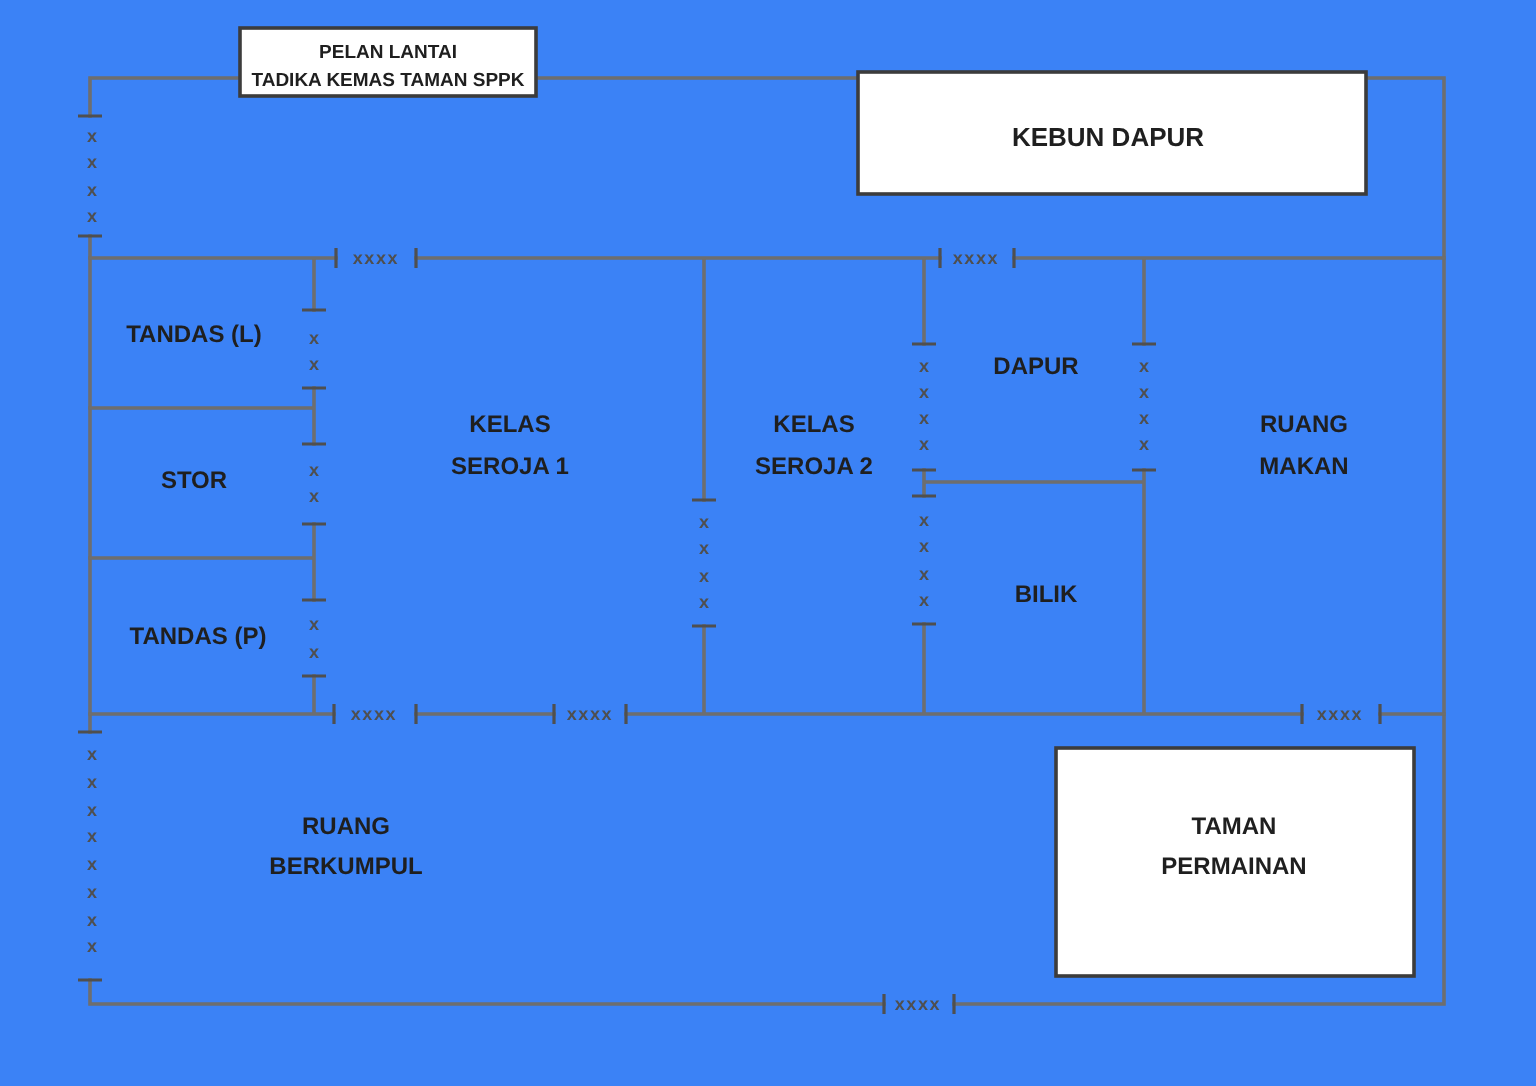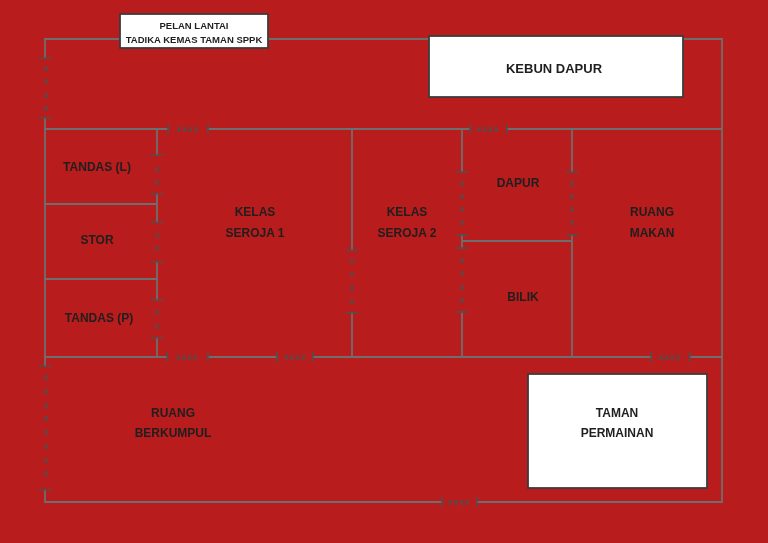--- a/index.html
+++ b/index.html
@@ -1,20 +1,20 @@
 <!DOCTYPE html>
 <html><head>
 <meta charset="utf-8">
 <style>
   html, body { margin: 0; padding: 0; background: #ffffff; }
   .stage {
     position: relative;
     width: 768px;
     height: 543px;
-    background: #b91c1c;
+    background: #3b82f6;
     font-family: "Liberation Sans", sans-serif;
     overflow: hidden;
   }
   svg { display: block; }
   .wall  { stroke: #6e6e6e; stroke-width: 1.8; fill: none; stroke-linecap: square; }
   .jamb  { stroke: #4f4f4f; stroke-width: 1.6; fill: none; stroke-linecap: butt; }
   .box   { fill: #ffffff; stroke: #3c3c3c; stroke-width: 1.8; }
   .room  { font-family: "Liberation Sans", sans-serif; font-size: 12px; font-weight: bold;
            fill: #1f1f1f; text-anchor: middle; }
   .room-lg { font-family: "Liberation Sans", sans-serif; font-size: 13px; font-weight: bold;

